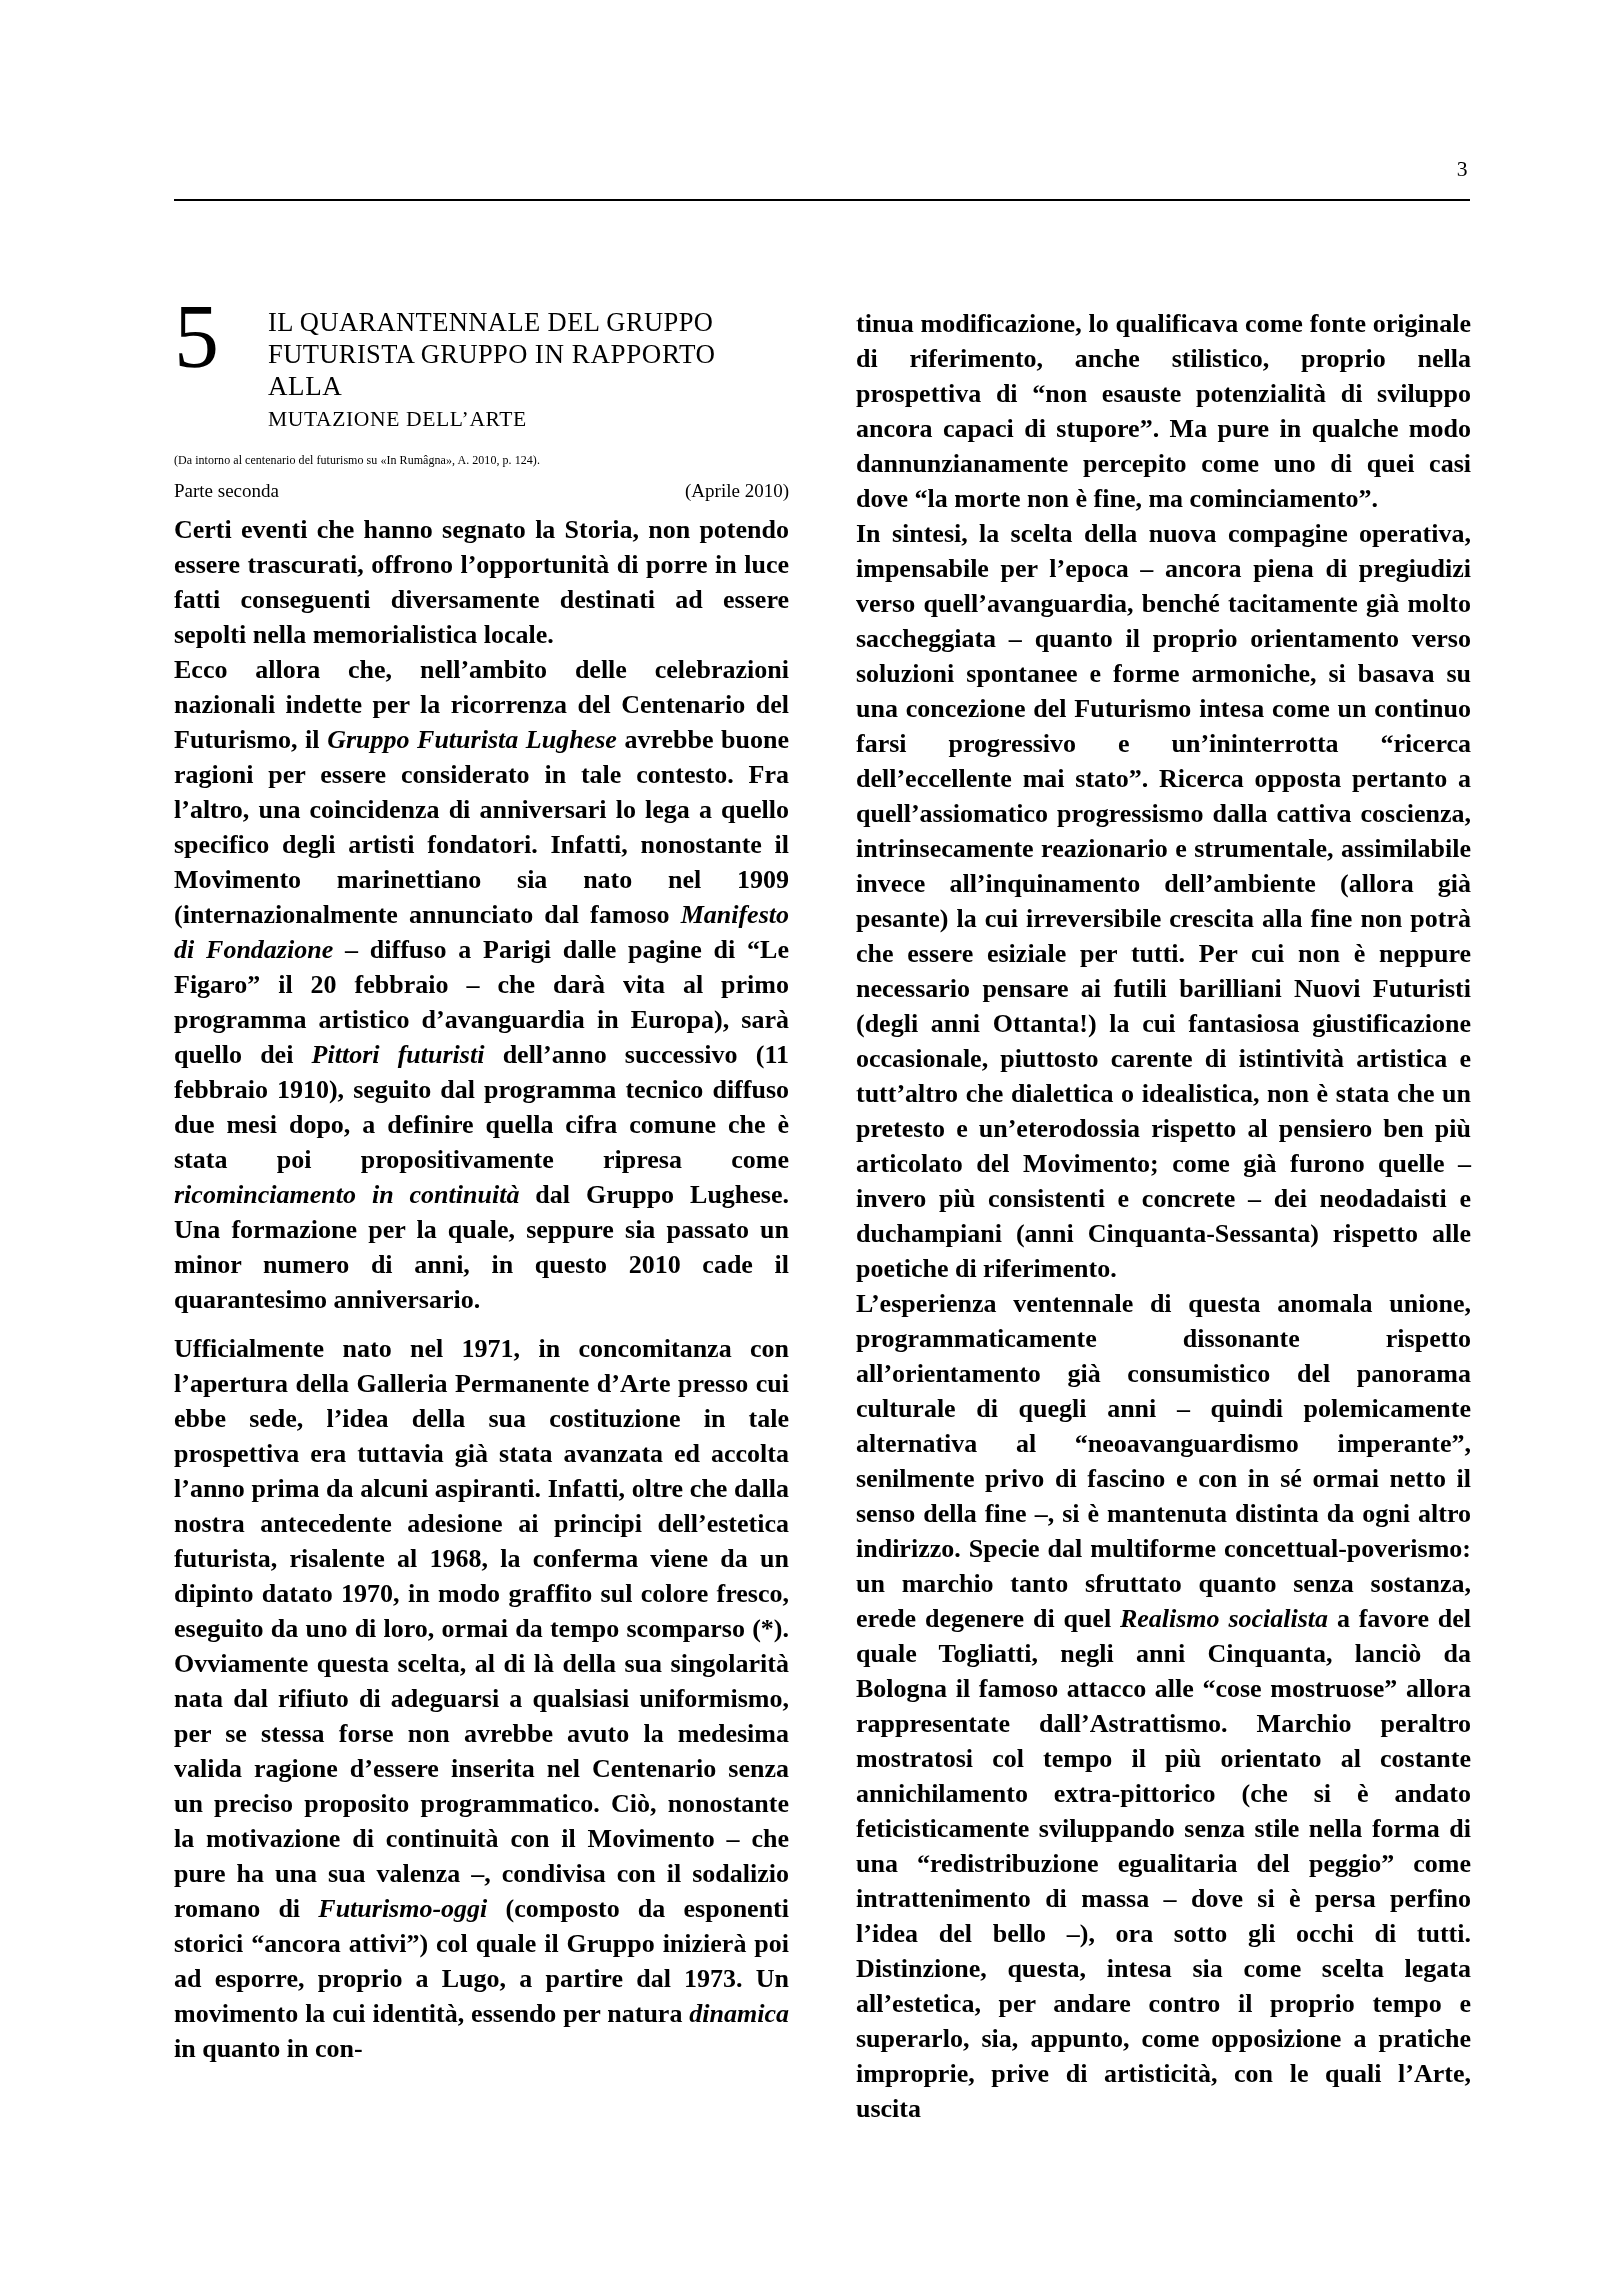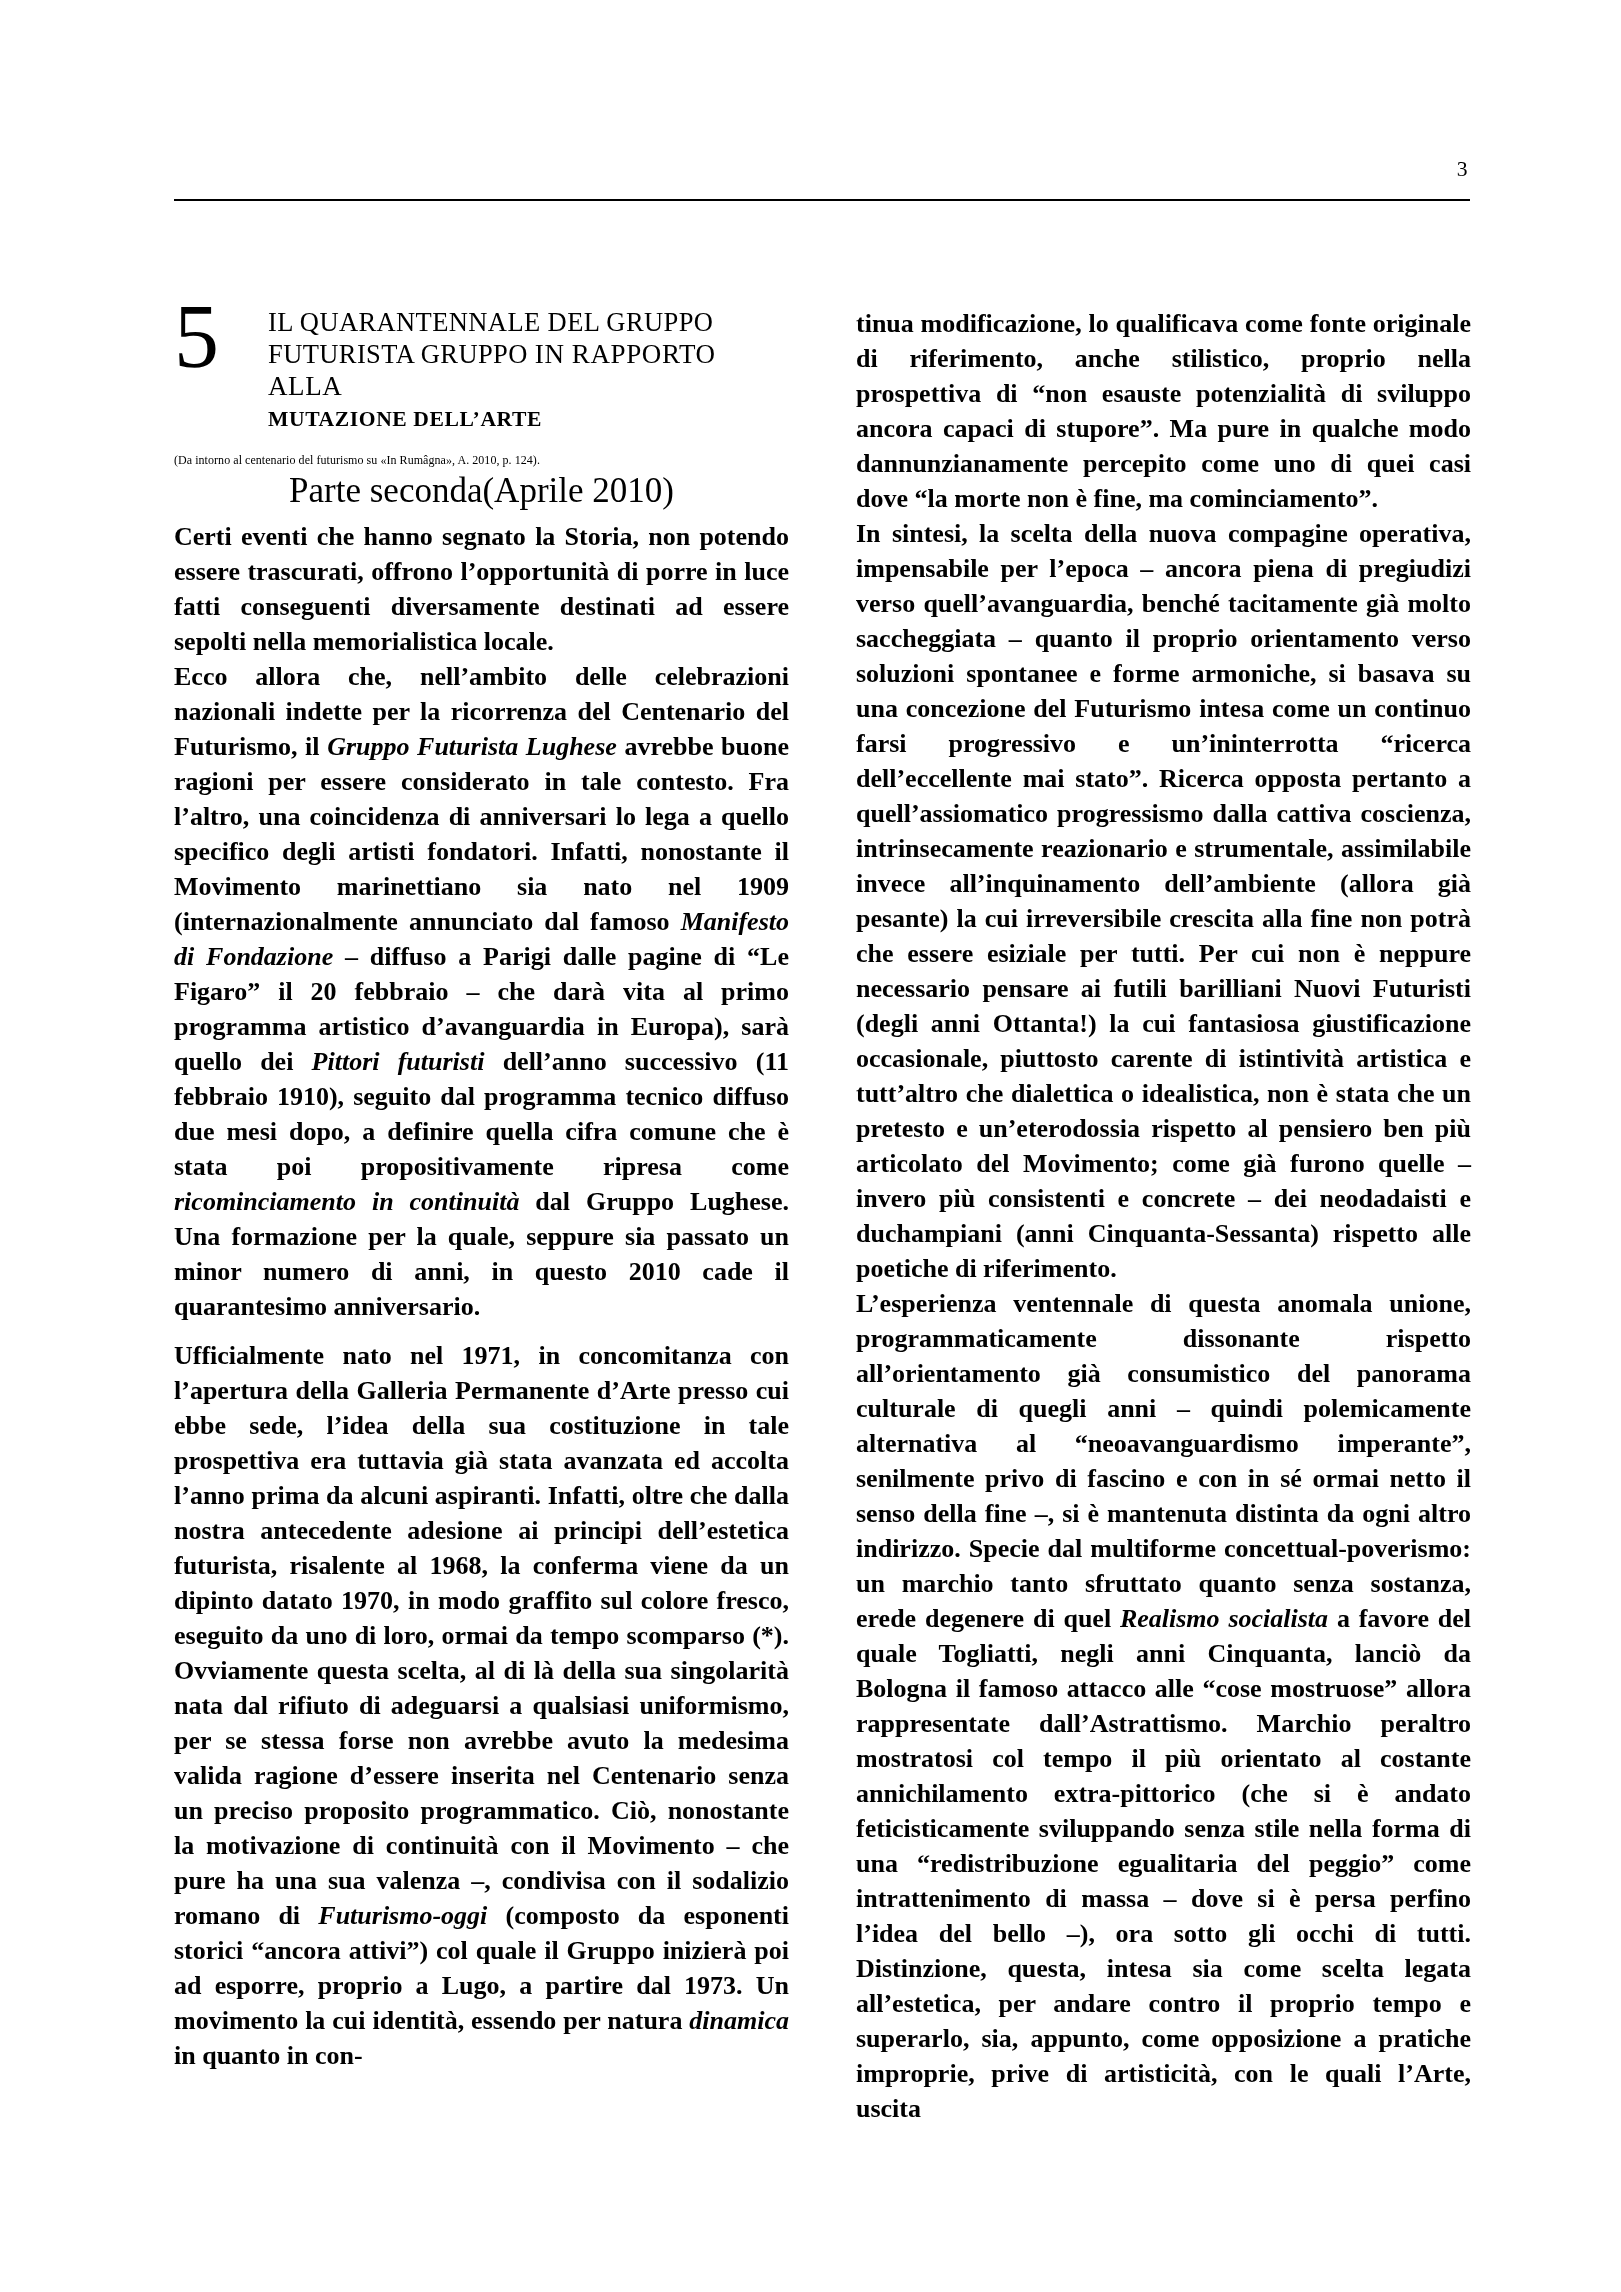--- a/index.html
+++ b/index.html
@@ -70,35 +70,34 @@
   }
   .sc {
     font-size: 27px;
     letter-spacing: 0.6px;
   }
   .titletext .line3 {
     display: block;
     font-size: 21.6px;
     letter-spacing: 0.6px;
     margin-top: 1px;
-    font-weight: bold;
   }
   .sourceline {
     font-size: 12px;
     line-height: 19.6px;
     margin-top: 16px;
     letter-spacing: 0.05px;
   }
   .parte {
     display: flex;
-    justify-content: center;
-    font-size: 35px;
+    justify-content: space-between;
+    font-size: 19px;
     line-height: 33px;
     margin-top: 3.9px;
-    margin-bottom: 12px;
+    margin-bottom: 5px;
   }
   
   p.body {
     margin: 0;
     font-size: 26px;
     line-height: 35px;
     text-align: justify;
     text-justify: inter-word;
     hyphens: manual;
     font-weight: bold;

